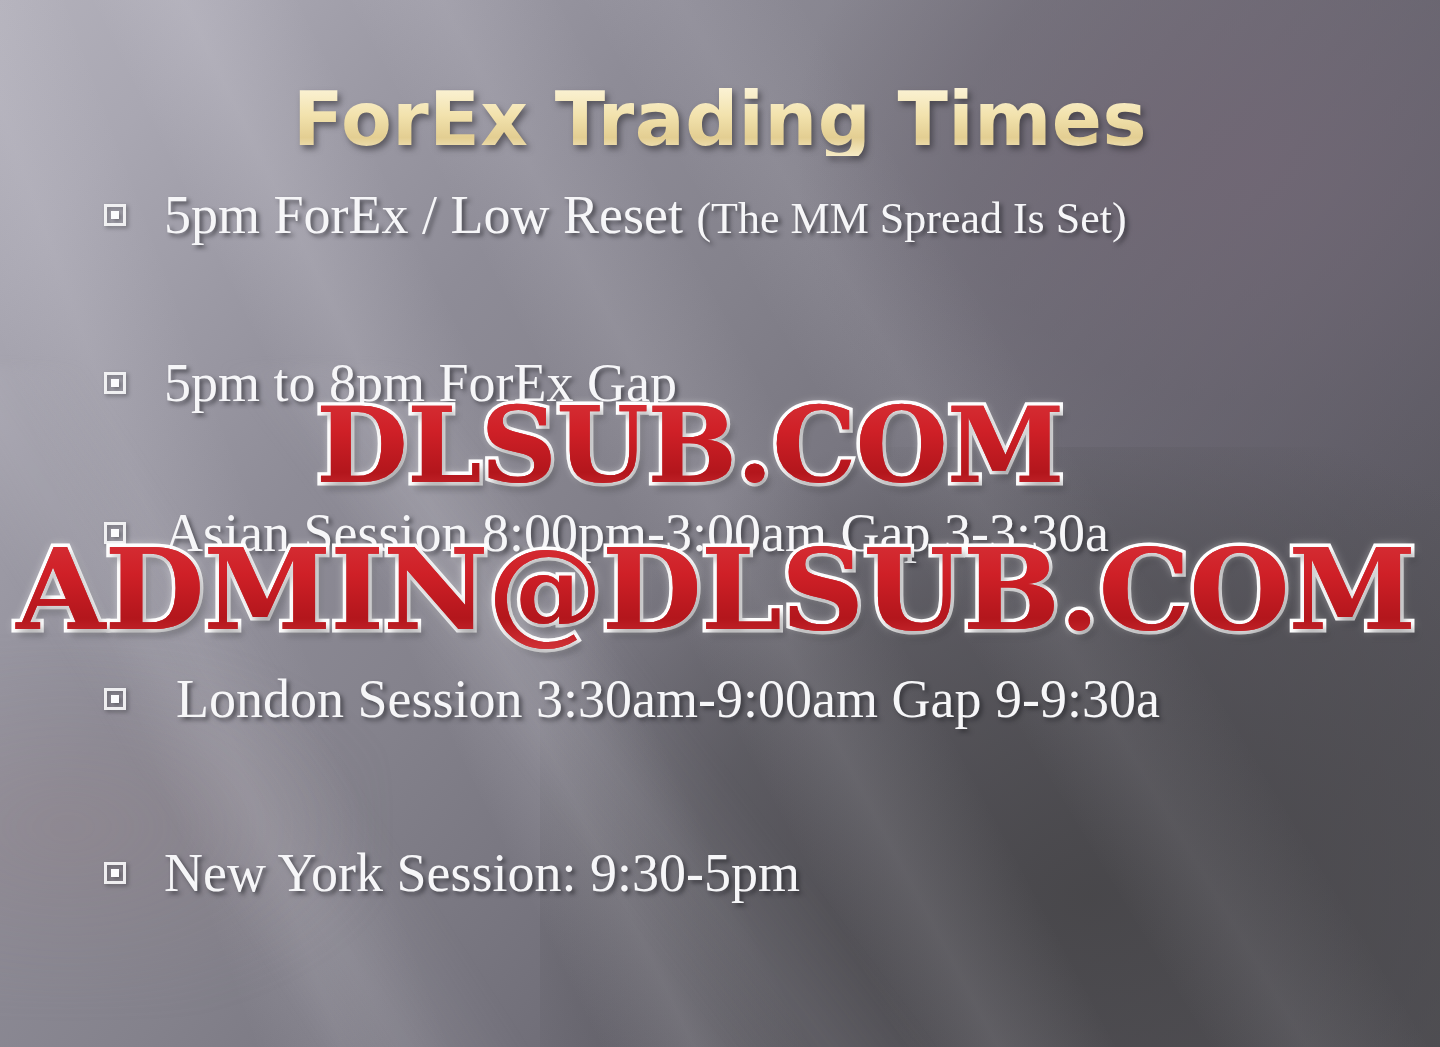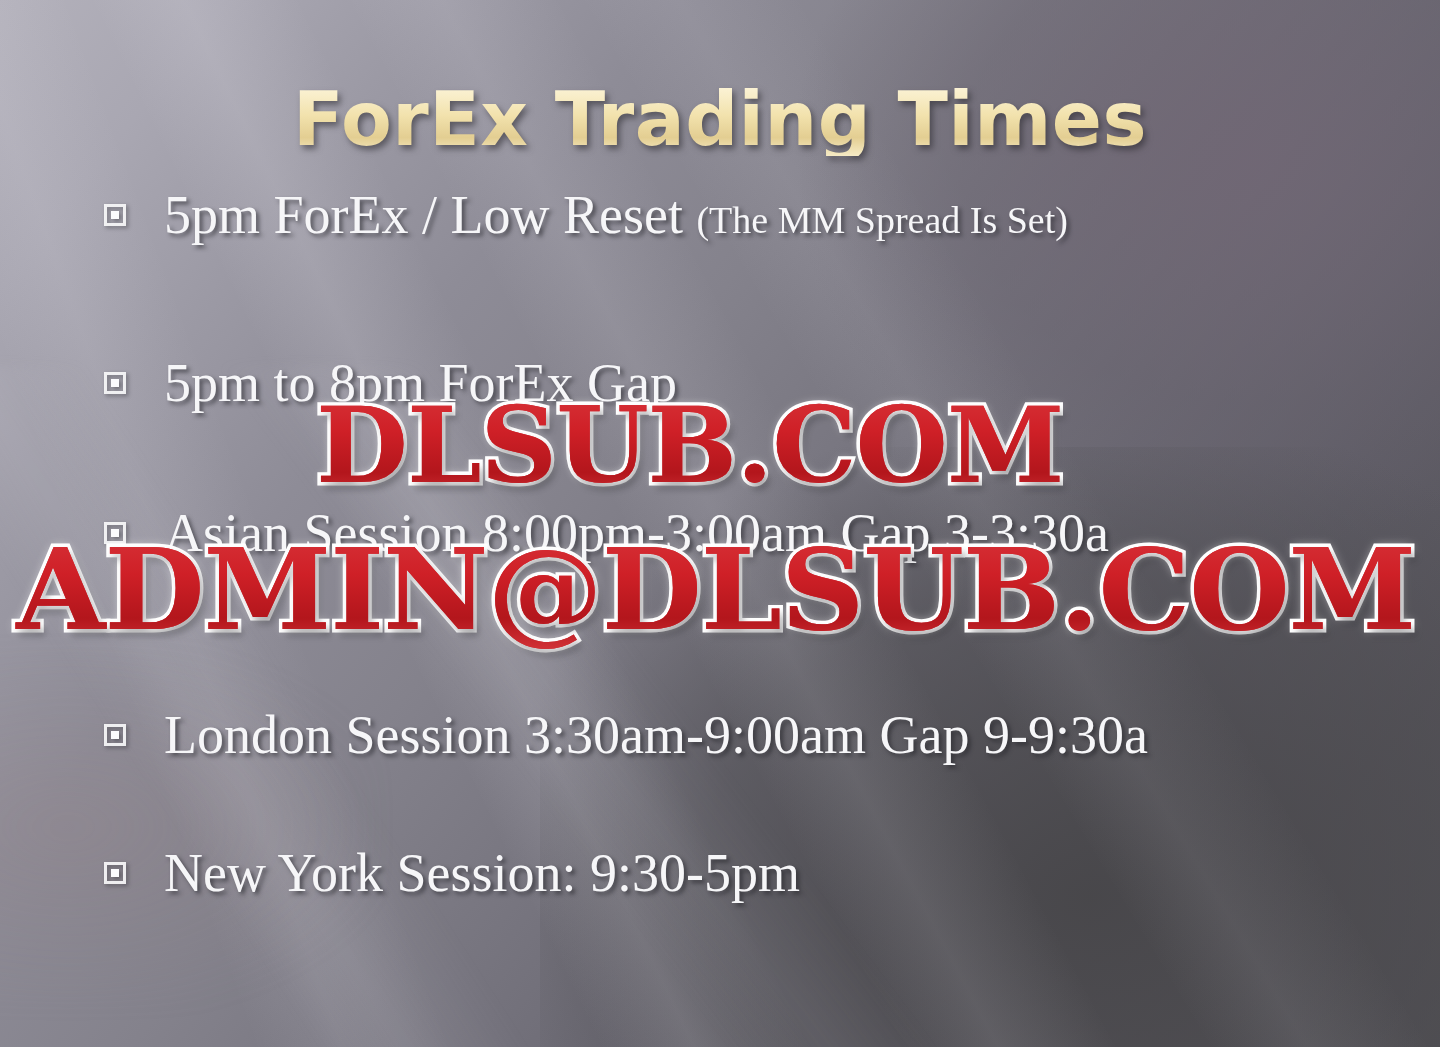--- a/index.html
+++ b/index.html
@@ -156,29 +156,29 @@
   .bullet-text {
     font-family: "Liberation Serif", "DejaVu Serif", serif;
     font-size: 54px;
     line-height: 1.08;
     color: #f6f6f8;
     text-shadow: 3px 3px 4px rgba(32,31,37,0.6);
     white-space: nowrap;
   }
 
   .bullet-text .small {
-    font-size: 38px;
+    font-size: 44px;
     vertical-align: baseline;
   }
 
   
   .row-0 { position: absolute; top: 0px;   left: 0; }
   .row-1 { position: absolute; top: 168px; left: 0; }
   .row-2 { position: absolute; top: 318px; left: 0; }
-  .row-3 { position: absolute; top: 520px; left: 0; }
+  .row-3 { position: absolute; top: 484px; left: 0; gap: 12px; }
   .row-4 { position: absolute; top: 658px; left: 0; text-align: right; }
 
   
   .watermark {
     position: absolute;
     font-family: "DejaVu Serif", "Liberation Serif", serif;
     font-weight: bold;
     color: #cc2229;
     letter-spacing: -1px;
     white-space: nowrap;

